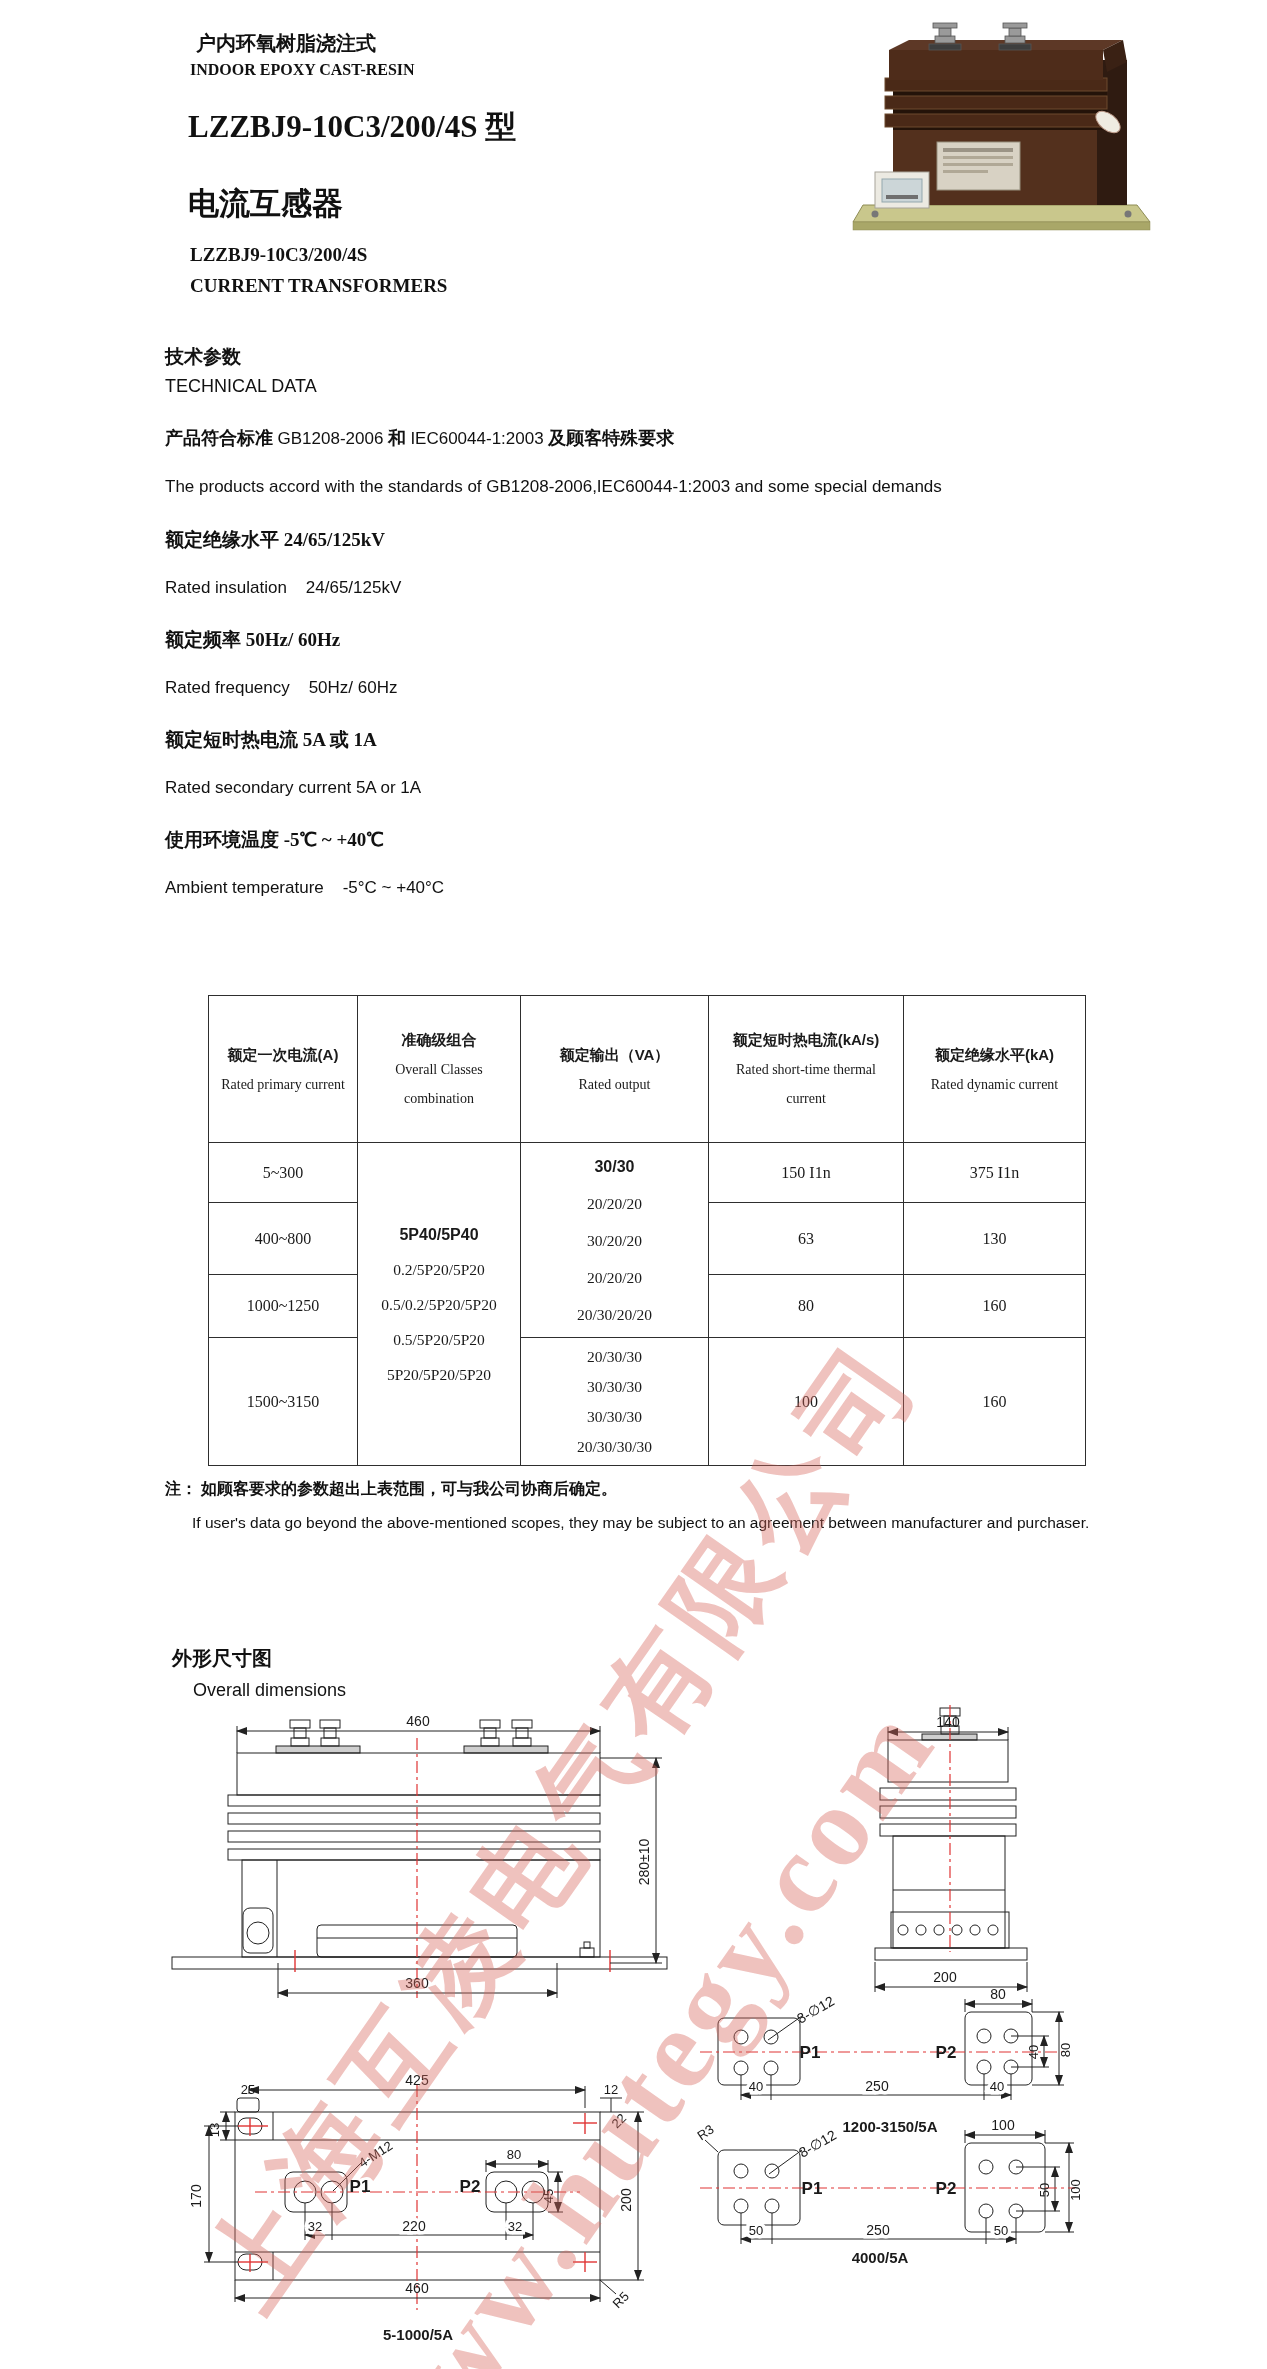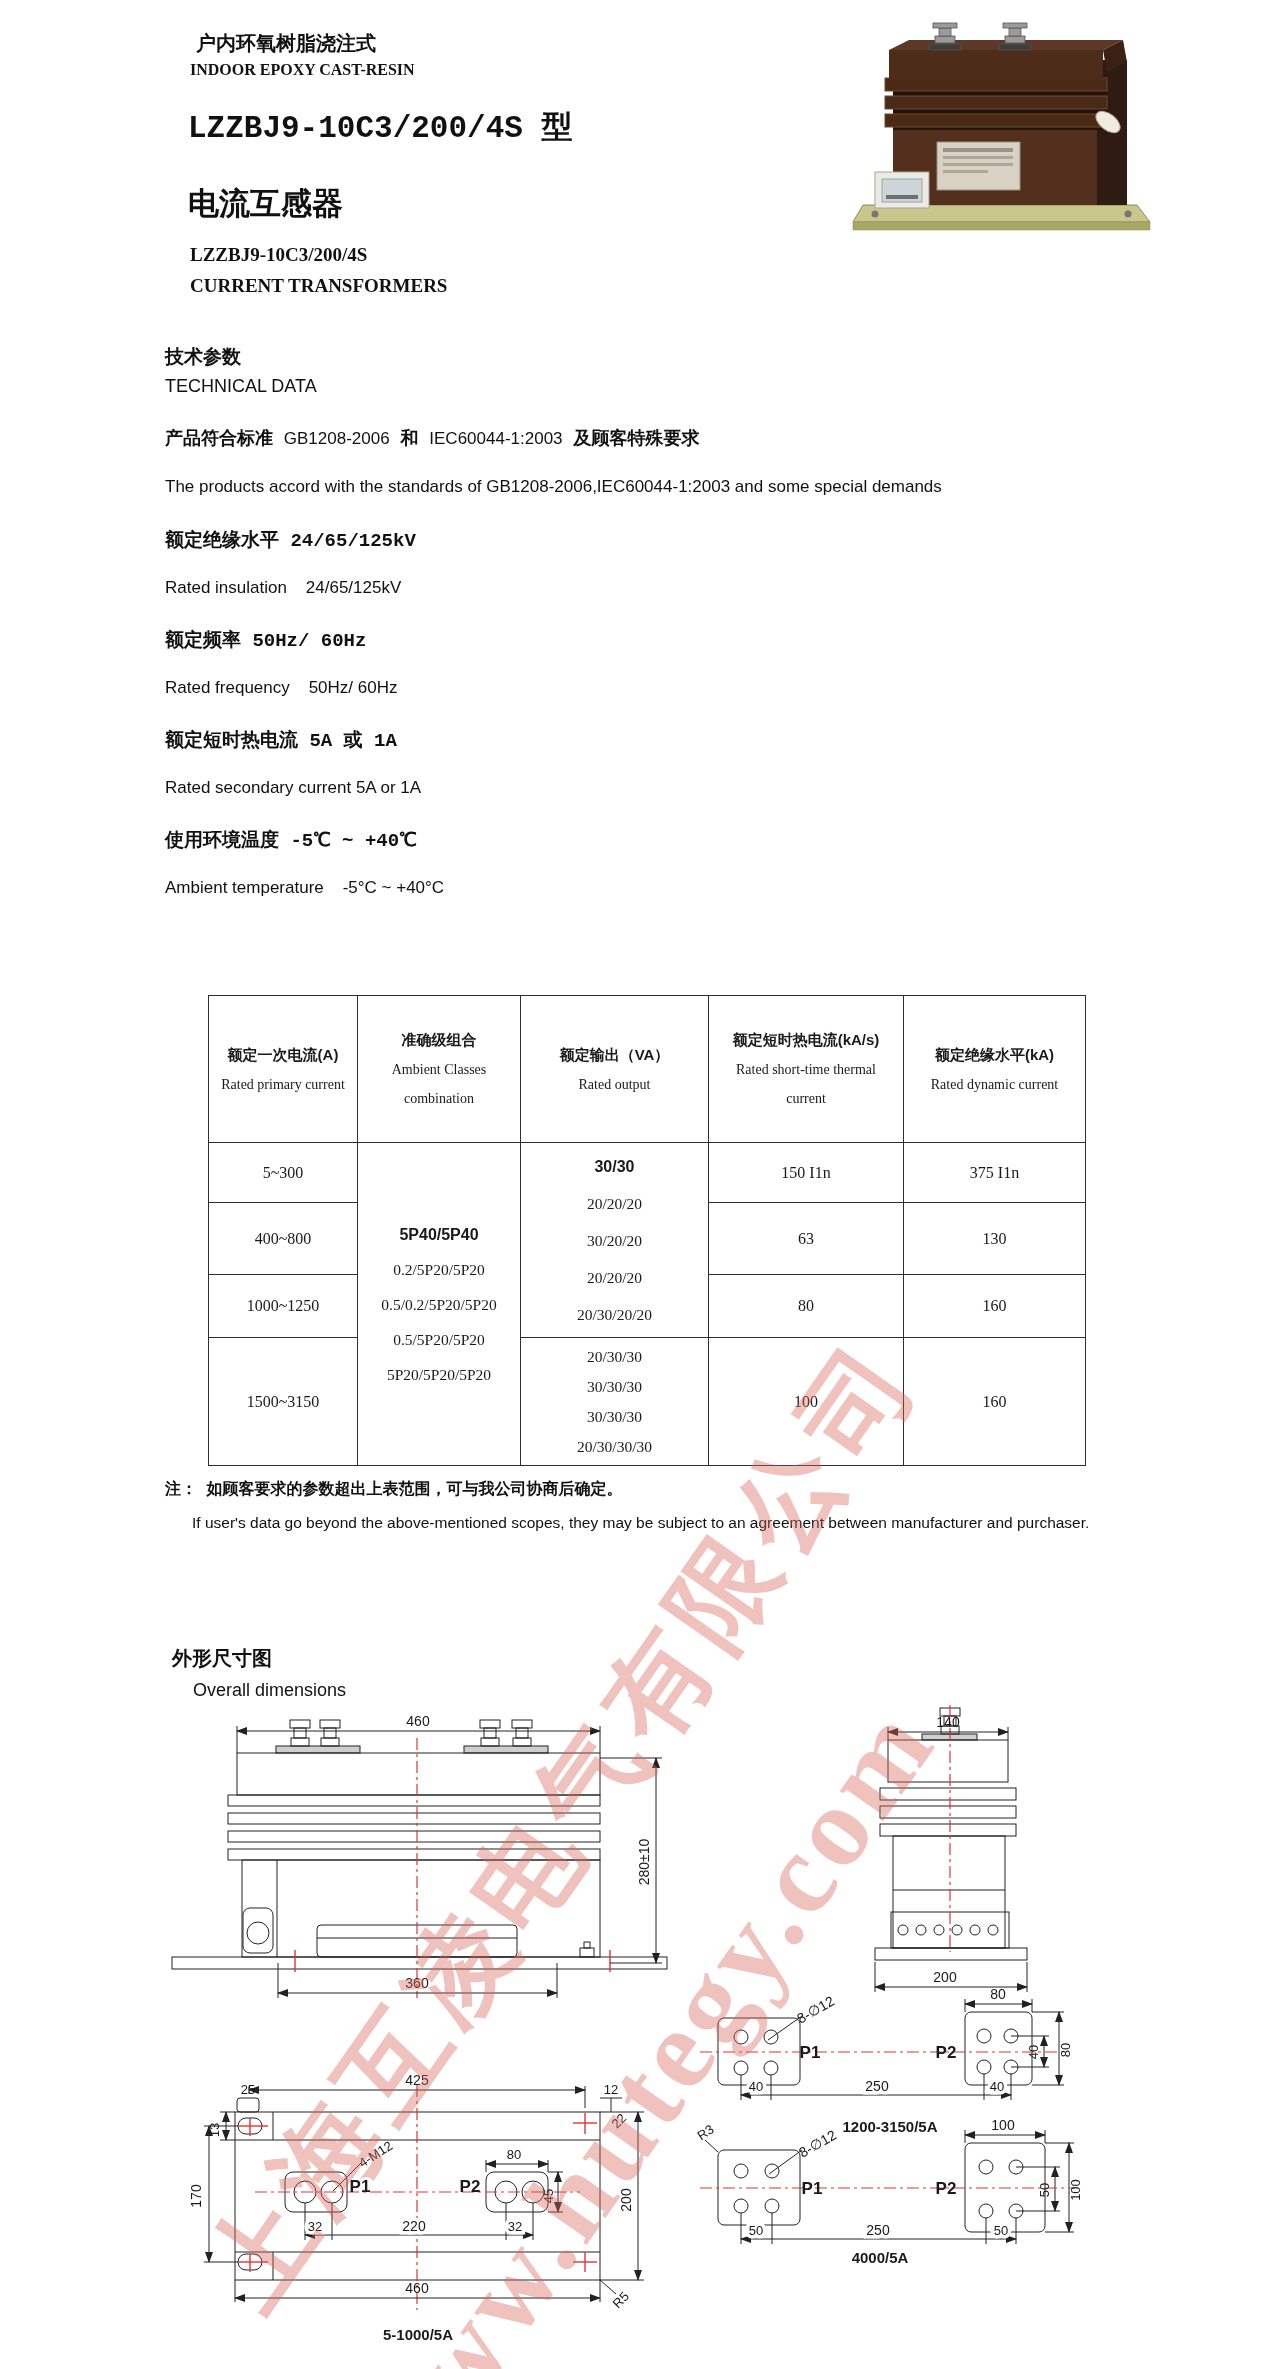--- a/index.html
+++ b/index.html
@@ -1,19 +1,19 @@
 <!DOCTYPE html>
 <html><head>
 <meta charset="utf-8">
 <style>
   html,body{margin:0;padding:0}
   body{width:1267px;height:2369px;position:relative;overflow:hidden;background:#fff;color:#111;
        font-family:"Liberation Serif",serif}
   .abs{position:absolute}
-  .cnb{font-family:Liberation Mono, monospace;font-weight:bold}
+  .cnb{font-family:Liberation Serif, serif;font-weight:bold}
   .serif{font-family:Liberation Sans, sans-serif}
   .serifb{font-family:"Liberation Serif",serif;font-weight:bold}
   
   #spec{position:absolute;left:208px;top:995px;border-collapse:collapse;table-layout:fixed;width:877px}
   #spec td{border:1px solid #2e2e2e;text-align:center;vertical-align:middle;padding:0;
            font-family:"Liberation Serif",serif;font-size:16px;color:#1a1a1a}
   #spec .hcn{font-family:"Liberation Sans",sans-serif;font-weight:bold;font-size:15px;line-height:22px}
   #spec .hen{font-family:"Liberation Serif",serif;font-size:14px;line-height:20px;margin-top:9px}
   #spec .acc{line-height:35px;font-size:15.5px}
   #spec .out1{line-height:37px;font-size:15.5px}
@@ -122,21 +122,21 @@
       <col style="width:182px">
     </colgroup>
   <tbody>
       <tr style="height:147px">
     <td>
       <div class="hcn">额定一次电流(A)</div>
       <div class="hen">Rated primary current</div>
     </td>
     <td>
       <div class="hcn">准确级组合</div>
-      <div class="hen">Ambient Classes</div>
+      <div class="hen">Overall Classes</div>
       <div class="hen">combination</div>
     </td>
     <td>
       <div class="hcn">额定输出（VA）</div>
       <div class="hen">Rated output</div>
     </td>
     <td>
       <div class="hcn">额定短时热电流(kA/s)</div>
       <div class="hen">Rated short-time thermal</div>
       <div class="hen">current</div>

